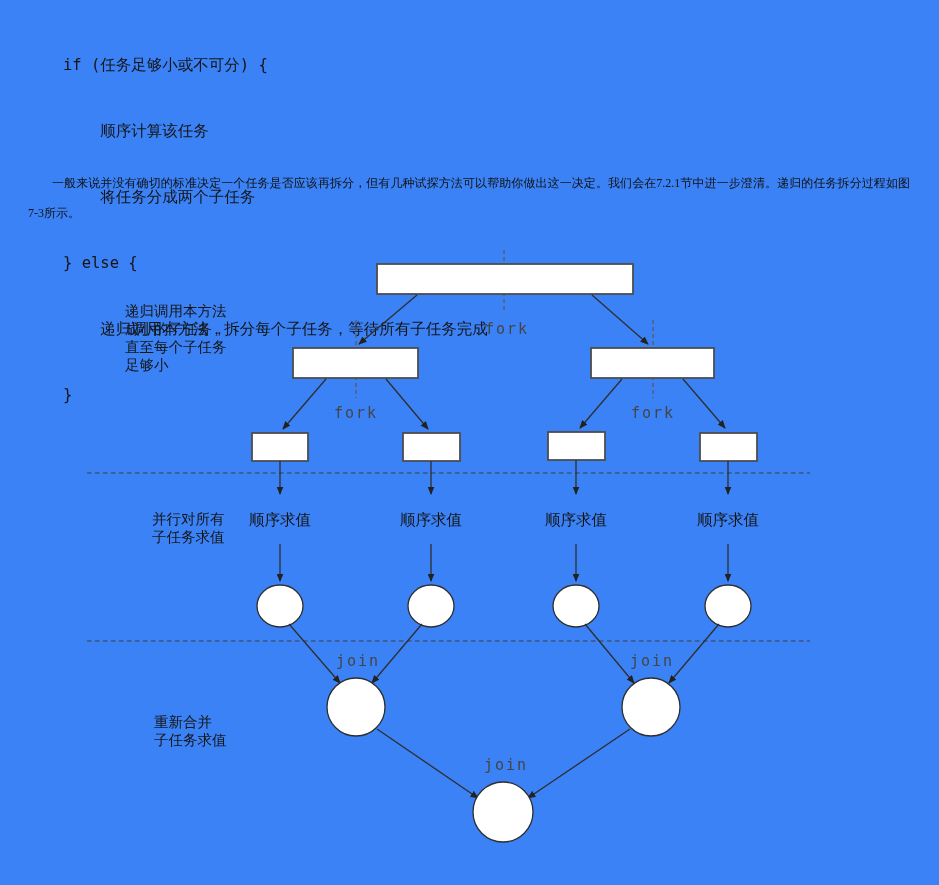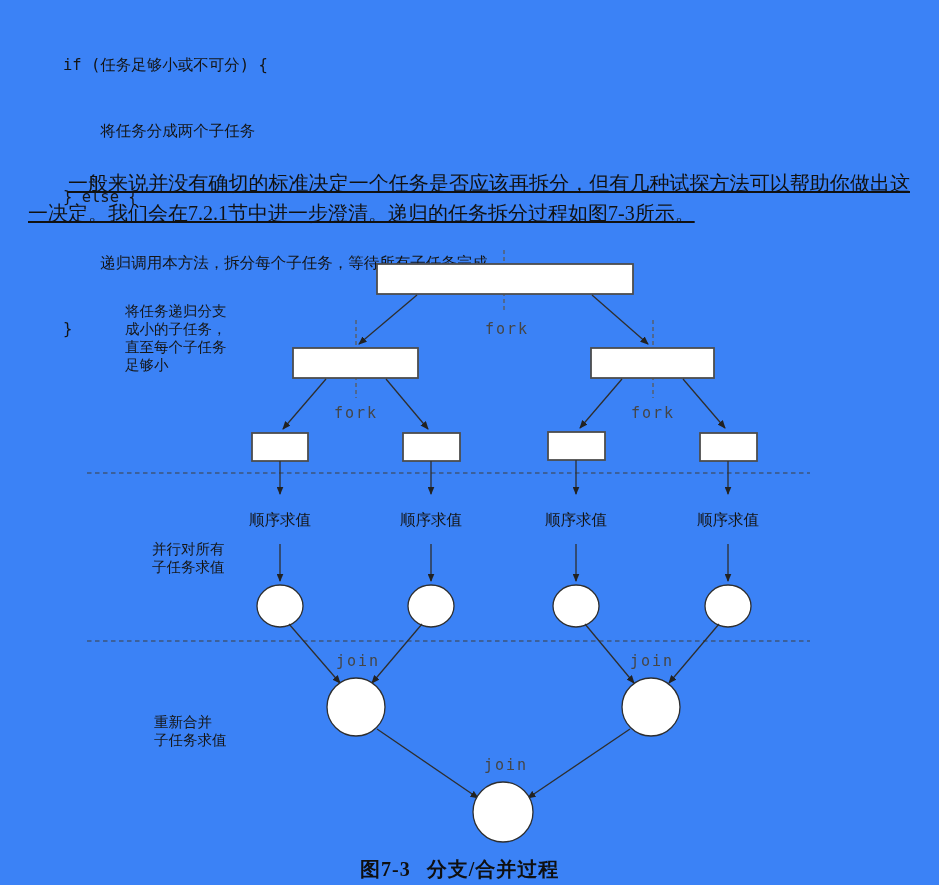--- a/index.html
+++ b/index.html
@@ -27,26 +27,25 @@
     color: #141414;
     white-space: pre;
   }
   .code-line { white-space: pre; }
   
   #paragraph {
     position: absolute;
     left: 28px;
     top: 168px;
     width: 882px;
-    font-size: 20px;
+    font-size: 12px;
     line-height: 30px;
     text-indent: 2em;
     text-align: justify;
     color: #111;
-    text-decoration: underline;
   }
   
   #diagram-svg {
     position: absolute;
     left: 0;
     top: 0;
   }
   .task-box {
     fill: #ffffff;
     stroke: #4d4d4d;
@@ -106,20 +105,21 @@
   }
   #caption .cap-gap { display: inline-block; width: 16px; }
 </style>
 </head>
 <body>
 
 <div id="page">
 
   <div id="code-block">
     <div class="code-line">if (任务足够小或不可分) {</div>
+    <div class="code-line">    顺序计算该任务</div>
     <div class="code-line">    将任务分成两个子任务</div>
     <div class="code-line">} else {</div>
     <div class="code-line">    递归调用本方法，拆分每个子任务，等待所有子任务完成</div>
     <div class="code-line">}</div>
   </div>
 
   <div id="paragraph">一般来说并没有确切的标准决定一个任务是否应该再拆分，但有几种试探方法可以帮助你做出这一决定。我们会在7.2.1节中进一步澄清。递归的任务拆分过程如图7-3所示。</div>
 
   <svg id="diagram-svg" width="939" height="885" viewBox="0 0 939 885" xmlns="http://www.w3.org/2000/svg">
     <defs>
@@ -186,33 +186,30 @@
     <text class="mono-label" x="652" y="666">join</text>
     <text class="mono-label" x="506" y="770">join</text>
 
     <text class="seq-label" x="280" y="525">顺序求值</text>
     <text class="seq-label" x="431" y="525">顺序求值</text>
     <text class="seq-label" x="576" y="525">顺序求值</text>
     <text class="seq-label" x="728" y="525">顺序求值</text>
   </svg>
 
   <div class="side-label" style="left:125px; top:302px;">
-    <span>将任务递归分支</span>
+    <span>递归调用本方法</span>
     <span>成小的子任务，</span>
     <span>直至每个子任务</span>
     <span>足够小</span>
   </div>
 
-  <div class="side-label" style="left:152px; top:540px;">
+  <div class="side-label" style="left:152px; top:510px;">
     <span>并行对所有</span>
     <span>子任务求值</span>
   </div>
 
   <div class="side-label" style="left:154px; top:713px;">
     <span>重新合并</span>
     <span>子任务求值</span>
   </div>
 
-  <div id="caption">
-    <span>图7-3</span><span class="cap-gap"></span><span>分支/合并过程</span>
-  </div>
 
 </div>
 
 </body></html>

